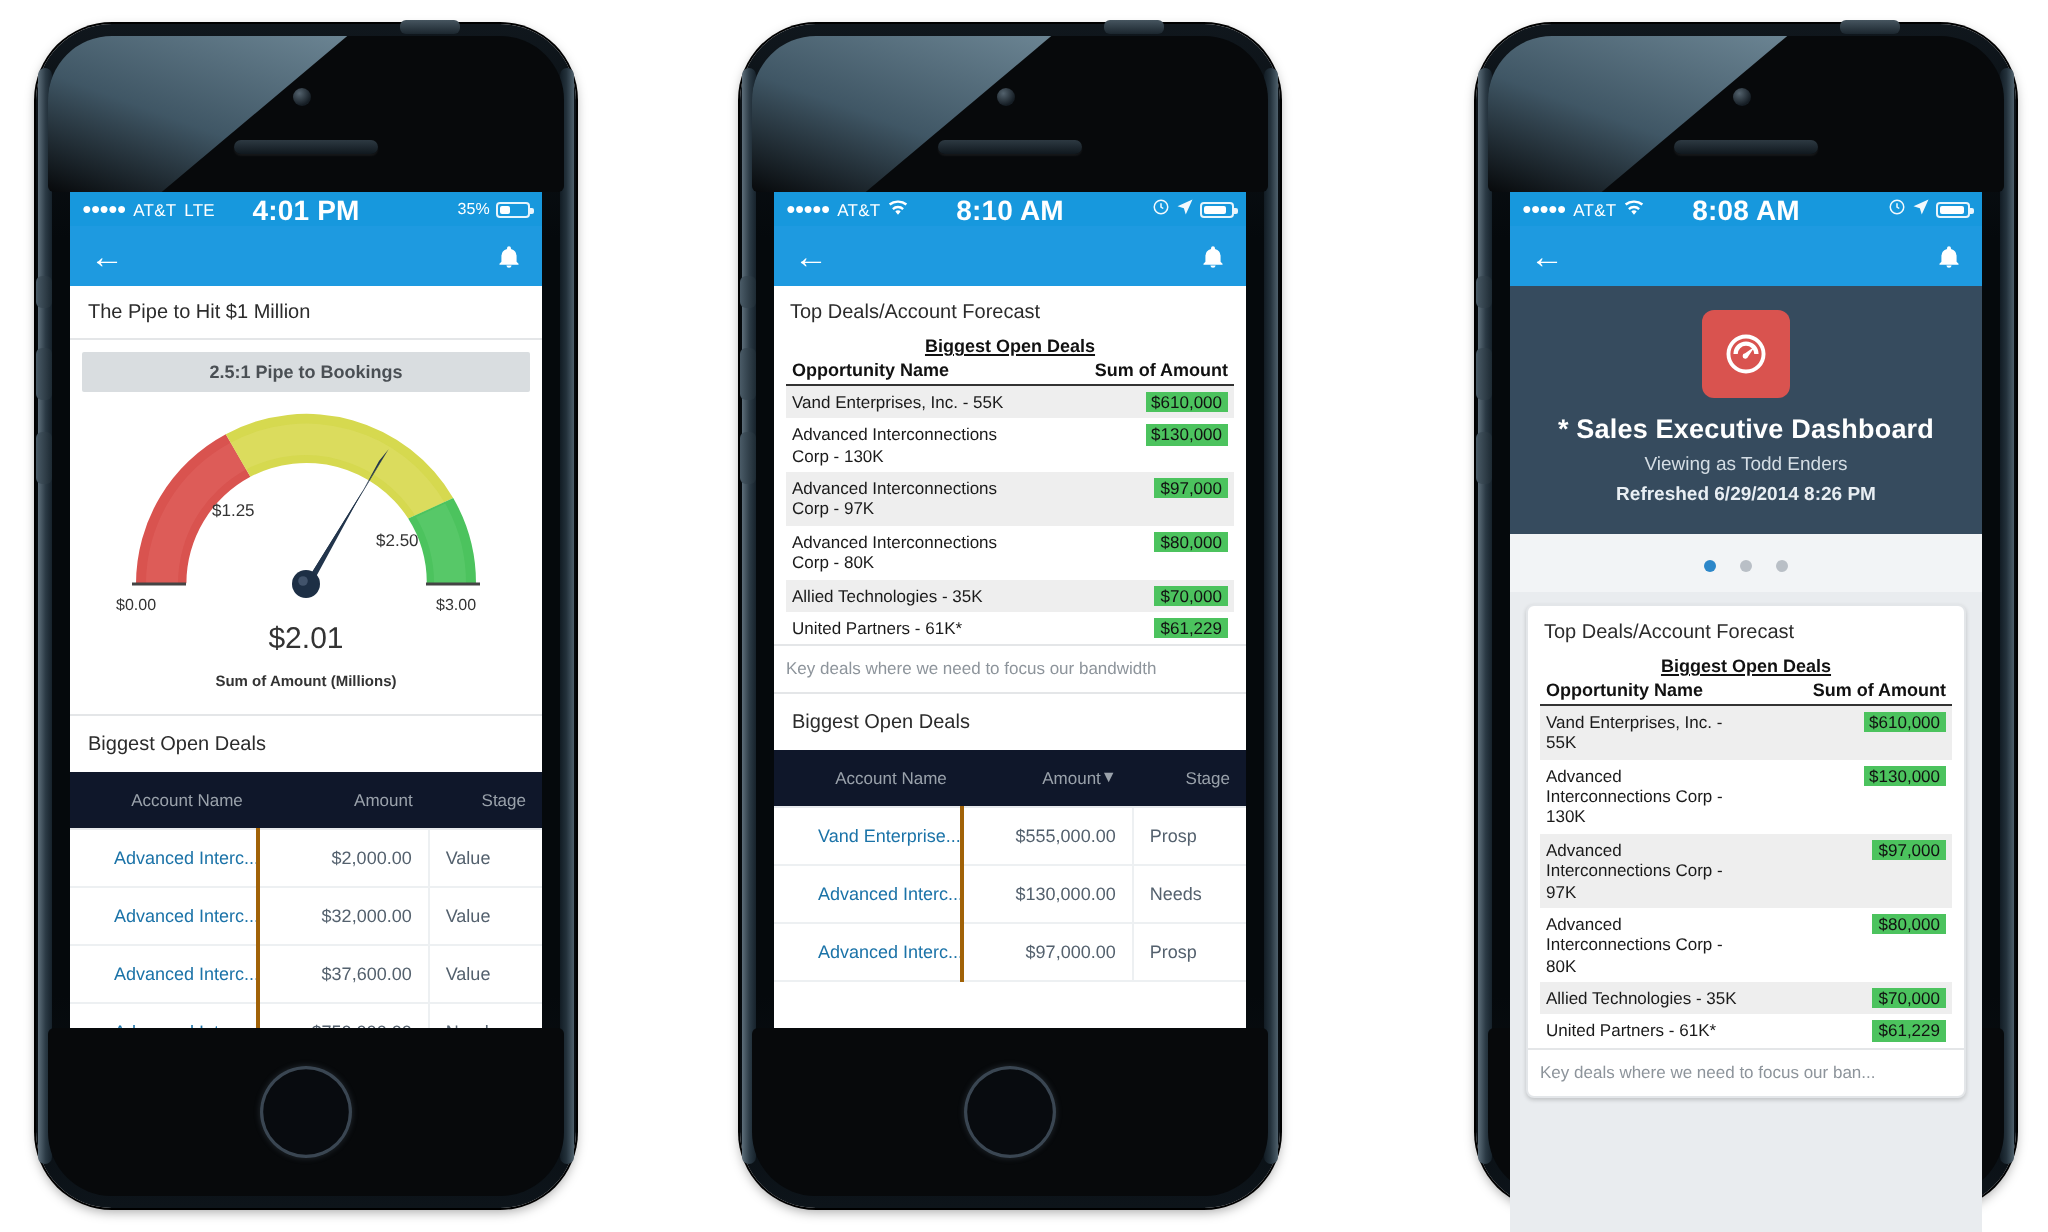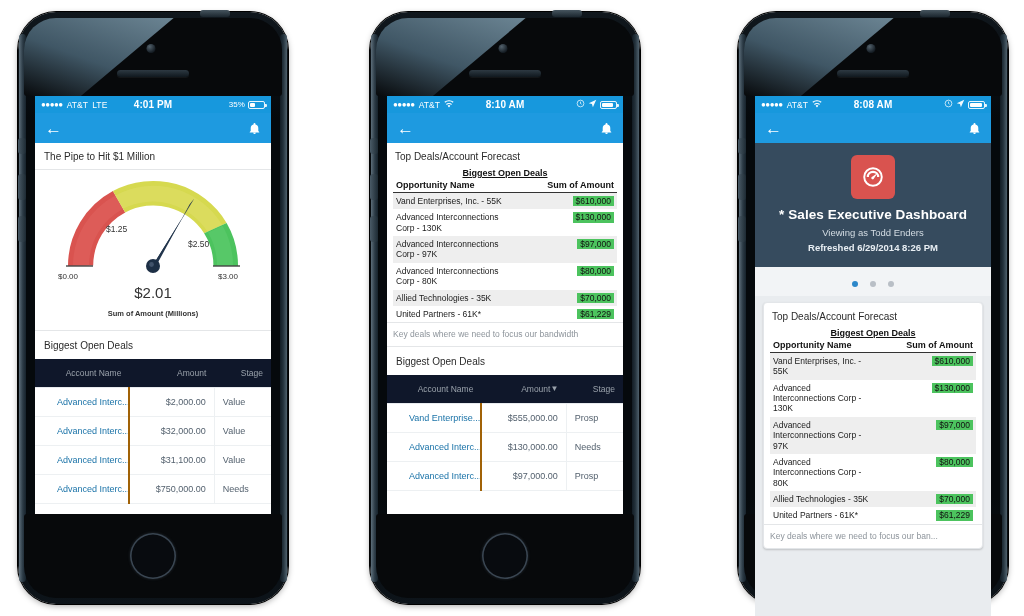--- a/index.html
+++ b/index.html
@@ -87,21 +87,21 @@
   }
 
   
   .statusbar {
     height: 17px; background: #1798dd; color:#fff;
     display:flex; align-items:center; padding: 0 6px;
     font-size: 8.5px; letter-spacing: .1px;
   }
   .sb-left { display:flex; align-items:center; gap:4px; flex: 1 1 0; }
   .dots { letter-spacing: -0.5px; font-size: 8px; }
-  .sb-center { flex: 0 0 auto; font-weight: bold; font-size: 10px; }
+  .sb-center { flex: 0 0 auto; font-weight: bold; font-size: 14px; }
   .sb-right { display:flex; align-items:center; justify-content:flex-end; gap:3px; flex: 1 1 0; font-size:8px;text-align:right; }
   .batt {
     width: 17px; height: 8px; border: 1px solid rgba(255,255,255,.9);
     border-radius: 2px; position: relative; padding: 1px;
   }
   .batt::after {
     content:""; position:absolute; right:-3px; top: 2px;
     width: 2px; height: 3px; background: rgba(255,255,255,.9); border-radius: 0 1px 1px 0;
   }
   .batt i { display:block; height:100%; background:#fff; border-radius:1px; }
@@ -251,20 +251,21 @@
         <span class="bell">
           <svg width="13" height="15" viewBox="0 0 24 24" fill="#fff">
               <path d="M12 22a2.4 2.4 0 0 0 2.4-2.2H9.6A2.4 2.4 0 0 0 12 22zm7-5.6v-5a7 7 0 0 0-5.2-6.8V3.8a1.8 1.8 0 1 0-3.6 0v.8A7 7 0 0 0 5 11.4v5l-1.8 1.9v.9h17.6v-.9z"></path>
             </svg>
         </span>
       </div>
 
       <div class="card-title-bar">The Pipe to Hit $1 Million</div>
 
       <div class="gauge-card">
+        <div class="gauge-head">2.5:1 Pipe to Bookings</div>
         <div class="gauge-wrap">
           <svg width="214" height="108" viewBox="0 0 214 108">
 
             <path d="M 22 92 A 85 85 0 0 1 66.9 17.1 L 79.2 38.4 A 60.4 60.4 0 0 0 47.2 91.6 Z" fill="#d9534f"></path>
             <path d="M 27 92 A 80 80 0 0 1 69.3 21.4 L 77 34.7 A 65 65 0 0 0 43 91.7 Z" fill="#e06561" opacity=".55"></path>
 
             <path d="M 66.9 17.1 A 85 85 0 0 1 180.6 49 L 158.1 59.3 A 60.4 60.4 0 0 0 79.2 38.4 Z" fill="#d6d94f"></path>
             <path d="M 69.3 21.4 A 80 80 0 0 1 176.6 51.8 L 162 58.5 A 65 65 0 0 0 77 34.7 Z" fill="#dfe06b" opacity=".5"></path>
 
             <path d="M 180.6 49 A 85 85 0 0 1 192 92 L 167.4 92 A 60.4 60.4 0 0 0 158.1 59.3 Z" fill="#4cc35e"></path>
@@ -310,21 +311,21 @@
             <td>$2,000.00</td>
             <td>Value</td>
           </tr>
           <tr>
             <td class="link">Advanced Interc...</td>
             <td>$32,000.00</td>
             <td>Value</td>
           </tr>
           <tr>
             <td class="link">Advanced Interc...</td>
-            <td>$31,100.00</td>
+            <td>$37,600.00</td>
             <td>Value</td>
           </tr>
           <tr>
             <td class="link">Advanced Interc...</td>
             <td>$750,000.00</td>
             <td>Needs</td>
           </tr>
         </tbody>
       </table>
     </div>

